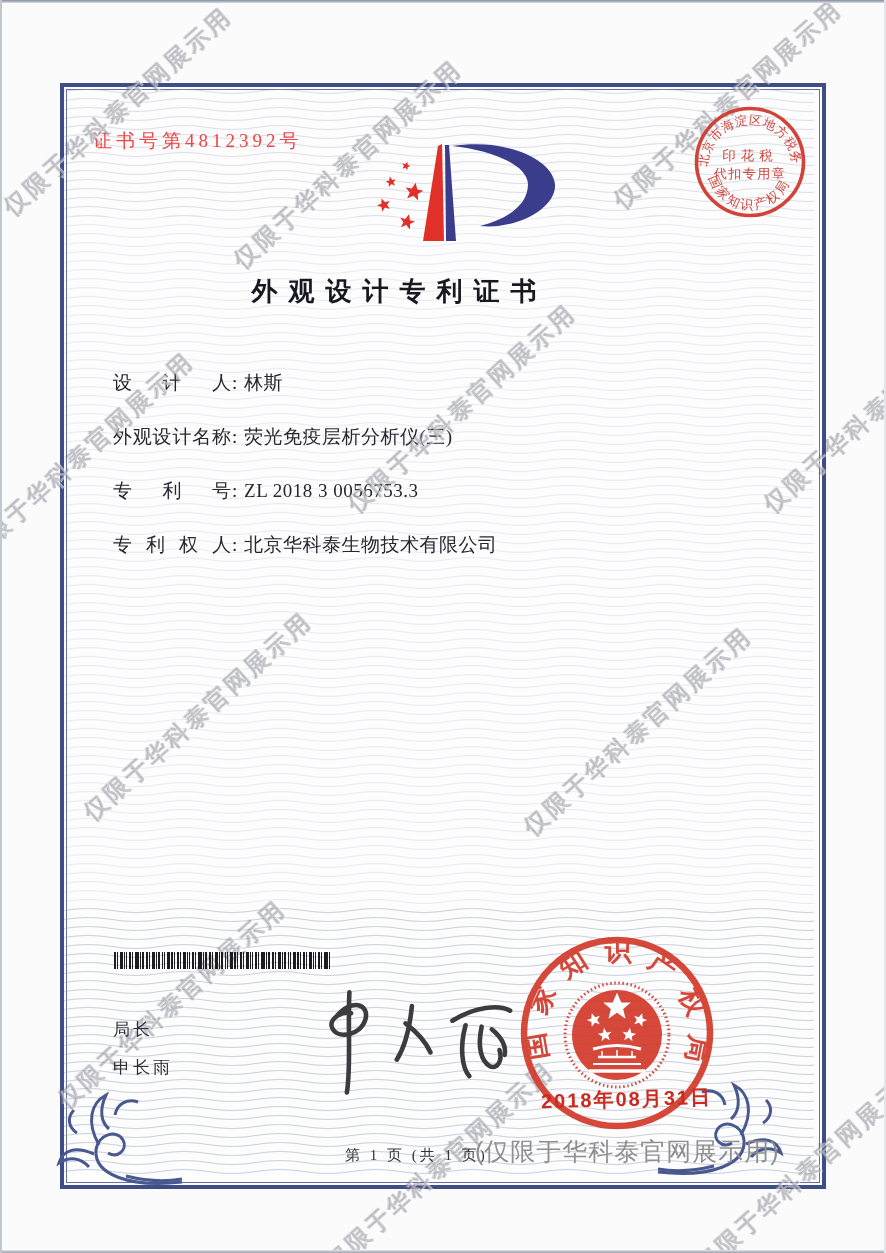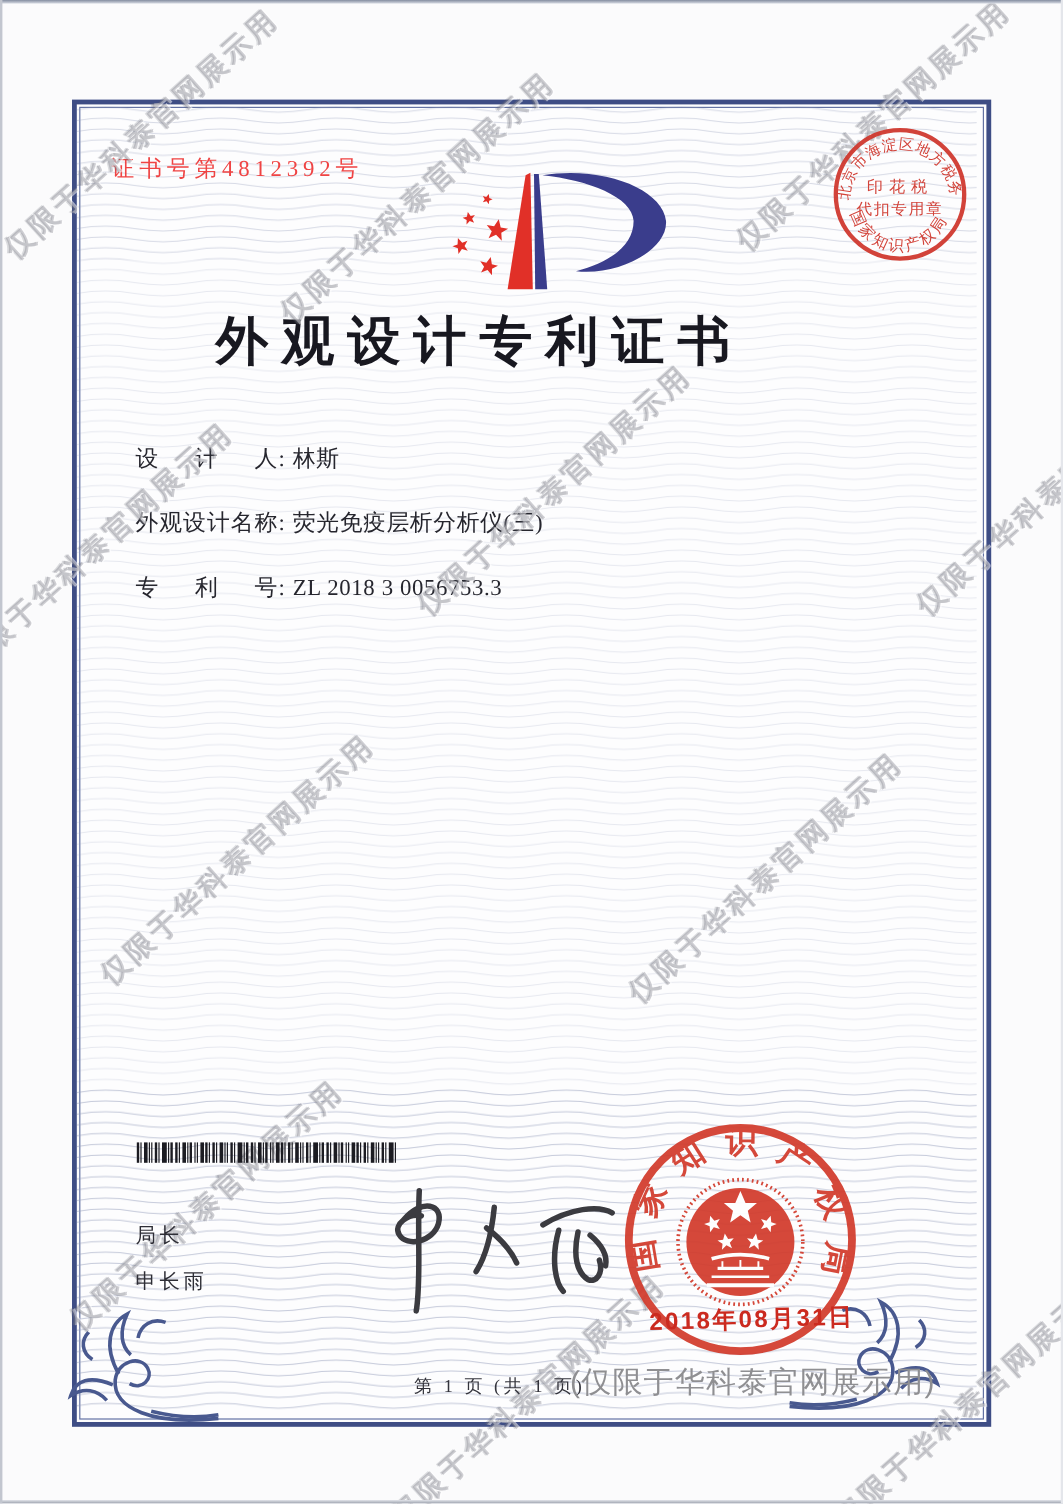--- a/index.html
+++ b/index.html
@@ -32,22 +32,22 @@
     color:rgba(128,130,140,0.38);
     text-shadow:1px 1px 0 rgba(255,255,255,0.55), -1px -1px 0 rgba(92,94,104,0.20);
     transform:rotate(-42deg);transform-origin:left center;
   }
 
   .cert-no{position:absolute;left:93px;top:128px;z-index:3;font-size:19px;letter-spacing:4px;color:#ef4444;}
 
   .logo{position:absolute;left:376px;top:138px;z-index:3;}
 
   .title{
-    position:absolute;left:60px;top:255px;width:668px;z-index:3;
-    text-align:center;font-size:44px;font-weight:bold;letter-spacing:11px;text-indent:11px;
+    position:absolute;left:60px;top:274px;width:668px;z-index:3;
+    text-align:center;font-size:26px;font-weight:bold;letter-spacing:11px;text-indent:11px;
     color:#181820;
   }
 
   .fields{position:absolute;left:113px;top:372px;width:705px;z-index:3;font-size:19px;}
   .f-row{position:relative;line-height:22px;margin-bottom:32px;white-space:nowrap;}
   .f-label{display:inline-block;width:118px;text-align:justify;text-align-last:justify;vertical-align:top;}
   .f-colon{display:inline-block;margin:0 2px 0 1px;}
   .f-value{letter-spacing:0.5px;}
   .f-right{position:absolute;left:407px;top:0;white-space:nowrap;}
   .f-right .f-label{width:auto;letter-spacing:2px;}
@@ -147,20 +147,24 @@
     <span class="f-label">设计人</span><span class="f-colon">:</span>
     <span class="f-value">林斯</span>
   </div>
   <div class="f-row">
     <span class="f-label">外观设计名称</span><span class="f-colon">:</span>
     <span class="f-value">荧光免疫层析分析仪(三)</span>
   </div>
   <div class="f-row">
     <span class="f-label">专利号</span><span class="f-colon">:</span>
     <span class="f-value">ZL 2018 3 0056753.3</span>
+  </div>
+  <div class="f-row">
+    <span class="f-label">专利权人</span><span class="f-colon">:</span>
+    <span class="f-value">北京华科泰生物技术有限公司</span>
   </div>
 </div>
 
 <div class="paras">
 </div>
 
 <div class="barcode"><i style="width:2px;margin-right:1px"></i><i style="width:1px;margin-right:2px"></i><i style="width:3px;margin-right:1px"></i><i style="width:1px;margin-right:1px"></i><i style="width:1px;margin-right:2px"></i><i style="width:2px;margin-right:1px"></i><i style="width:1px;margin-right:2px"></i><i style="width:4px;margin-right:1px"></i><i style="width:1px;margin-right:1px"></i><i style="width:2px;margin-right:2px"></i><i style="width:2px;margin-right:1px"></i><i style="width:1px;margin-right:2px"></i><i style="width:3px;margin-right:1px"></i><i style="width:1px;margin-right:1px"></i><i style="width:2px;margin-right:2px"></i><i style="width:1px;margin-right:1px"></i><i style="width:1px;margin-right:2px"></i><i style="width:3px;margin-right:1px"></i><i style="width:2px;margin-right:1px"></i><i style="width:1px;margin-right:2px"></i><i style="width:2px;margin-right:1px"></i><i style="width:1px;margin-right:2px"></i><i style="width:3px;margin-right:1px"></i><i style="width:1px;margin-right:1px"></i><i style="width:1px;margin-right:2px"></i><i style="width:2px;margin-right:1px"></i><i style="width:1px;margin-right:2px"></i><i style="width:4px;margin-right:1px"></i><i style="width:1px;margin-right:1px"></i><i style="width:2px;margin-right:2px"></i><i style="width:2px;margin-right:1px"></i><i style="width:1px;margin-right:2px"></i><i style="width:3px;margin-right:1px"></i><i style="width:1px;margin-right:1px"></i><i style="width:2px;margin-right:2px"></i><i style="width:1px;margin-right:1px"></i><i style="width:1px;margin-right:2px"></i><i style="width:3px;margin-right:1px"></i><i style="width:2px;margin-right:1px"></i><i style="width:1px;margin-right:2px"></i><i style="width:2px;margin-right:1px"></i><i style="width:1px;margin-right:2px"></i><i style="width:3px;margin-right:1px"></i><i style="width:1px;margin-right:1px"></i><i style="width:1px;margin-right:2px"></i><i style="width:2px;margin-right:1px"></i><i style="width:1px;margin-right:2px"></i><i style="width:4px;margin-right:1px"></i><i style="width:1px;margin-right:1px"></i><i style="width:2px;margin-right:2px"></i><i style="width:2px;margin-right:1px"></i><i style="width:1px;margin-right:2px"></i><i style="width:3px;margin-right:1px"></i><i style="width:1px;margin-right:1px"></i><i style="width:2px;margin-right:2px"></i><i style="width:1px;margin-right:1px"></i><i style="width:1px;margin-right:2px"></i><i style="width:3px;margin-right:1px"></i><i style="width:2px;margin-right:1px"></i><i style="width:1px;margin-right:2px"></i><i style="width:2px;margin-right:1px"></i><i style="width:1px;margin-right:2px"></i><i style="width:3px;margin-right:1px"></i><i style="width:1px;margin-right:1px"></i><i style="width:1px;margin-right:2px"></i><i style="width:2px;margin-right:1px"></i><i style="width:1px;margin-right:2px"></i><i style="width:4px;margin-right:1px"></i><i style="width:1px;margin-right:1px"></i></div>
 
 <div class="officer t1">局长</div>
 <div class="officer t2">申长雨</div>

